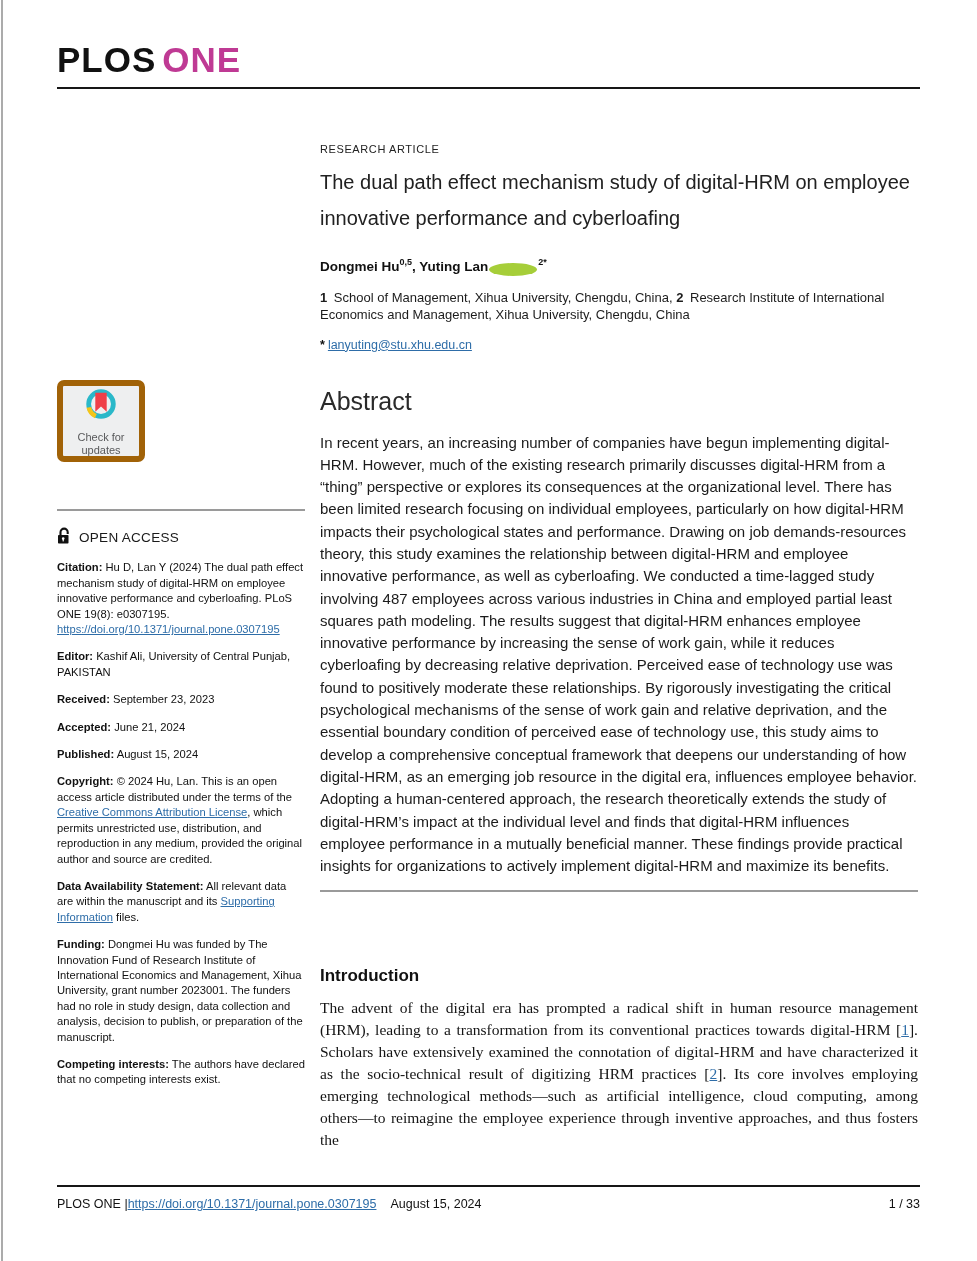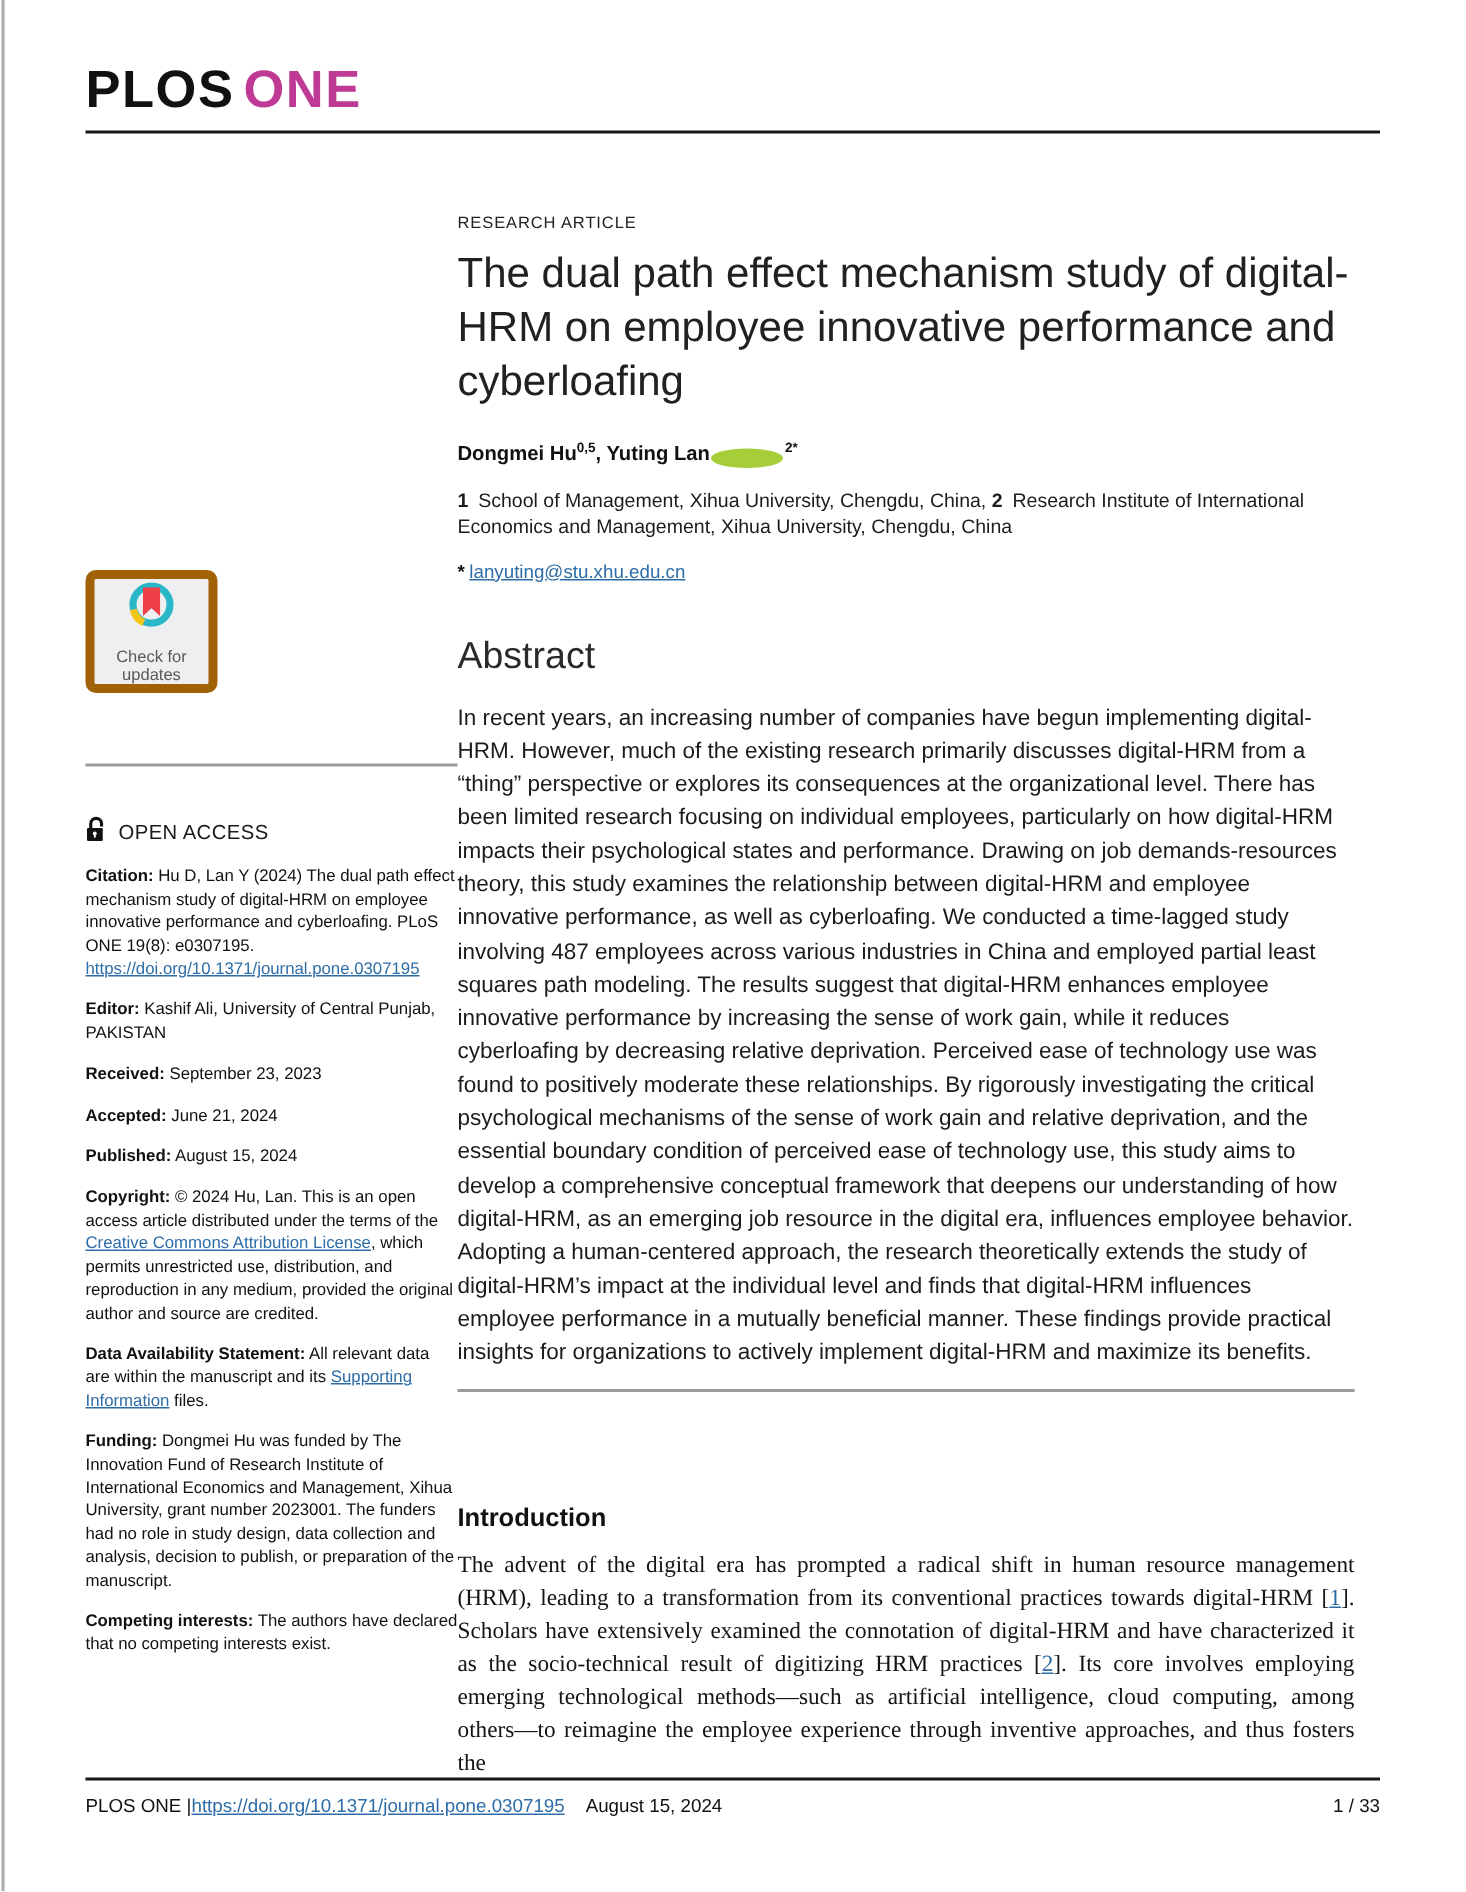--- a/index.html
+++ b/index.html
@@ -11,30 +11,30 @@
   
   .logo { position: absolute; left: 57px; top: 40px; font-size: 35px; font-weight: bold; letter-spacing: 1px; color: #111; }
   .logo .one { color: #bf3a94; margin-left: 6px; }
   .header-rule { position: absolute; left: 57px; top: 87px; width: 863px; height: 2px; background: #161616; }
 
   
   .sidebar { position: absolute; left: 57px; top: 380px; width: 248px; font-size: 11.2px; line-height: 15.4px; color: #111; }
   .badge { width: 88px; height: 82px; background: #eeeff0; border: 6px solid #a16207; border-radius: 7px; display: flex; flex-direction: column; align-items: center; justify-content: center; cursor: pointer; }
   .badge-text { font-size: 11px; line-height: 12.5px; color: #58595b; text-align: center; margin-top: 3px; }
   .sidebar-rule { width: 248px; height: 2px; background: #9a9a9a; margin-top: 47px; }
-  .open-access { display: flex; align-items: center; gap: 7px; margin-top: 33px; font-size: 13.5px; letter-spacing: 0.3px; color: #1a1a1a; }
+  .open-access { display: flex; align-items: center; gap: 7px; margin-top: 16px; font-size: 13.5px; letter-spacing: 0.3px; color: #1a1a1a; }
   .side-p { margin-top: 12px; }
   .side-p b { font-weight: bold; }
   .aff-num { font-weight: bold; }
   a.lnk { color: #2e6da8; text-decoration: underline; cursor: pointer; }
 
   
-  .content { position: absolute; left: 305px; top: 143px; width: 598px; }
+  .content { position: absolute; left: 320px; top: 143px; width: 598px; }
   .kicker { font-size: 11px; letter-spacing: 0.6px; color: #222; }
-  .title { margin-top: 9px; font-size: 28px; line-height: 36px; font-weight: 400; color: #212121; }
+  .title { margin-top: 9px; font-size: 20px; line-height: 36px; font-weight: 400; color: #212121; }
   .authors { margin-top: 21px; font-size: 13.5px; font-weight: bold; color: #111; }
   .authors sup { font-size: 9px; font-weight: bold; }
   .orcid { display: inline-block; width: 13px; height: 13px; border-radius: 50%; background: #a6ce39; color: #fff; font-size: 7.5px; font-weight: bold; text-align: center; line-height: 13px; vertical-align: -1px; margin: 0 1px; cursor: pointer; padding-left: 48px; }
   .affils { margin-top: 13px; font-size: 13px; line-height: 17px; color: #1c1c1c; }
   .affils .aff-num { margin-right: 3px; }
   .correspond { margin-top: 15px; font-size: 12.5px; color: #111; }
   .correspond .star { font-weight: bold; margin-right: 3px; }
   .abstract-heading { margin-top: 35px; font-size: 25px; font-weight: 400; color: #2a2a2a; }
   .abstract-body { margin-top: 16px; font-size: 15px; line-height: 22.3px; color: #1b1b1b; }
   .content-rule { margin-top: 13px; width: 598px; height: 2px; background: #9a9a9a; }

